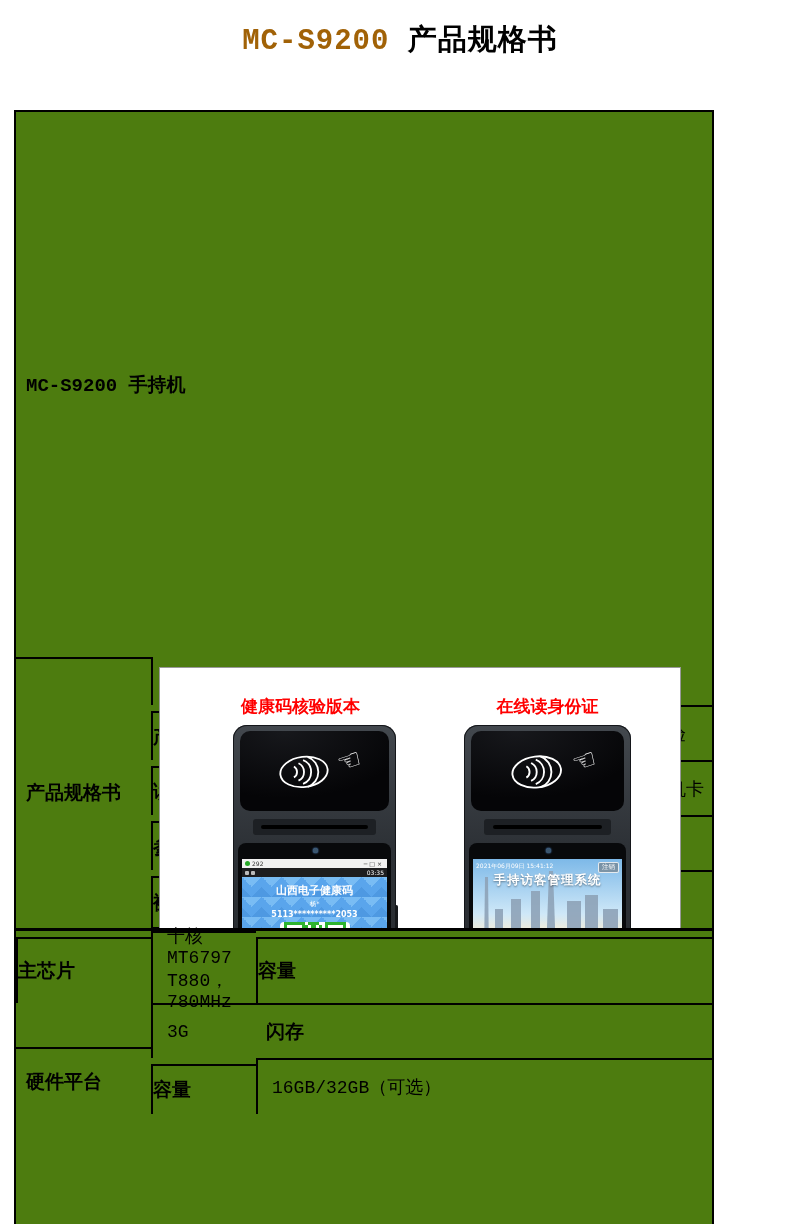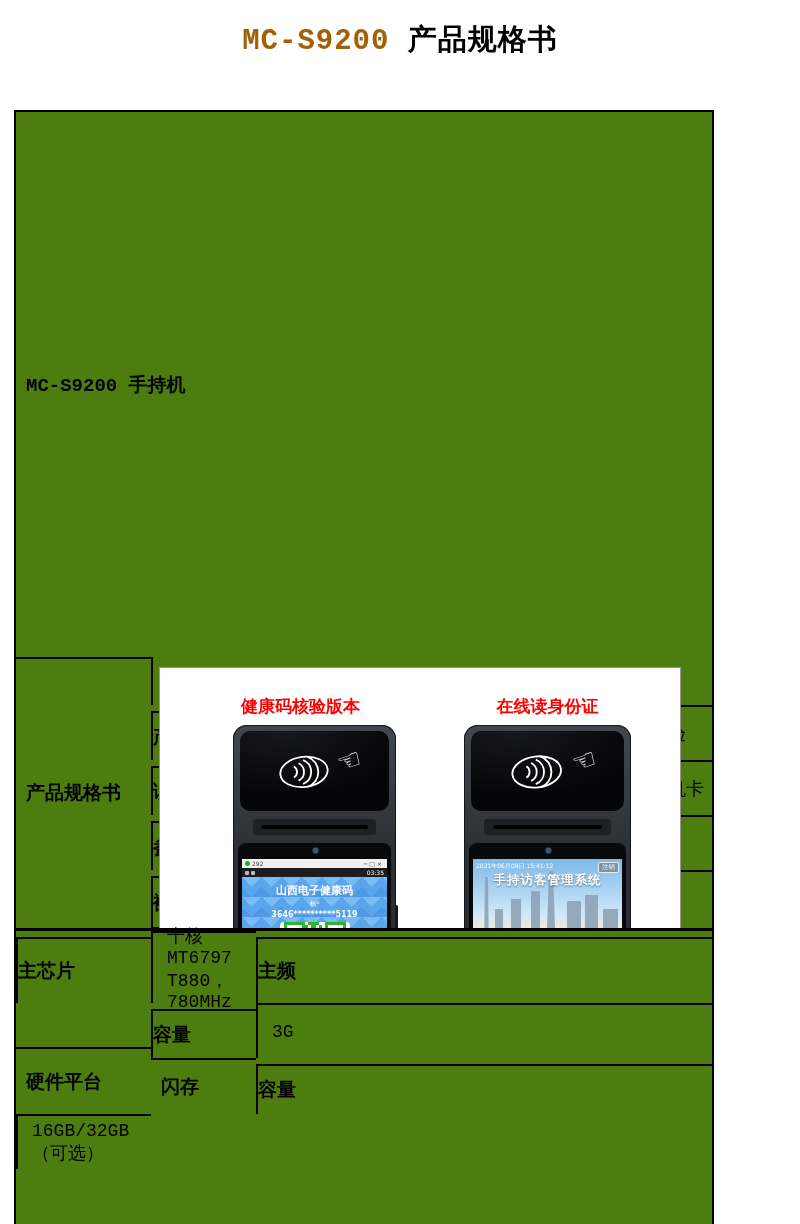--- a/index.html
+++ b/index.html
@@ -146,21 +146,21 @@
               <span class="wc">×</span>
             </div>
             <div class="statusbar">
               <span class="sq"></span>
               <span class="sq"></span>
               <span class="time">03:35</span>
             </div>
             <div class="hc-body chev">
               <div class="hc-title">山西电子健康码</div>
               <div class="hc-name">杨*</div>
-              <div class="hc-id">3646**********5119</div>
+              <div class="hc-id">5113**********2053</div>
               <div class="qr-card">
                 <span><svg viewBox="0 0 21 21" width="62" height="62" shape-rendering="crispEdges">
                       <rect width="21" height="21" fill="#fff"></rect>
                       <rect x="0" y="0" width="7" height="7" fill="#2fb42f"></rect>
                       <rect x="1" y="1" width="5" height="5" fill="#fff"></rect>
                       <rect x="2" y="2" width="3" height="3" fill="#2fb42f"></rect>
                       <rect x="14" y="0" width="7" height="7" fill="#2fb42f"></rect>
                       <rect x="15" y="1" width="5" height="5" fill="#fff"></rect>
                       <rect x="16" y="2" width="3" height="3" fill="#2fb42f"></rect>
                       <rect x="0" y="14" width="7" height="7" fill="#2fb42f"></rect>
@@ -510,21 +510,20 @@
 
   <div class="cell lbl bt bl">外观材质</div>
   <div class="cell val bt bl">ABS+PC</div>
 </div>
 
 <div id="t2" class="spec-table">
 
   <div class="cell group bt" style="grid-row:2 / 4;margin-top:44px;">硬件平台</div>
   <div class="cell lbl bt bl">主芯片</div>
   <div class="cell val bt bl">十核 MT6797  T880，780MHz</div>
-  <div class="cell lbl bt bl">主频</div>
 
   <div class="cell lbl bt bl">容量</div>
   <div class="cell val bt bl">3G</div>
 
   <div class="cell group bt">闪存</div>
   <div class="cell lbl bt bl">容量</div>
   <div class="cell val bt bl">16GB/32GB（可选）</div>
 </div>
 
 </body></html>

